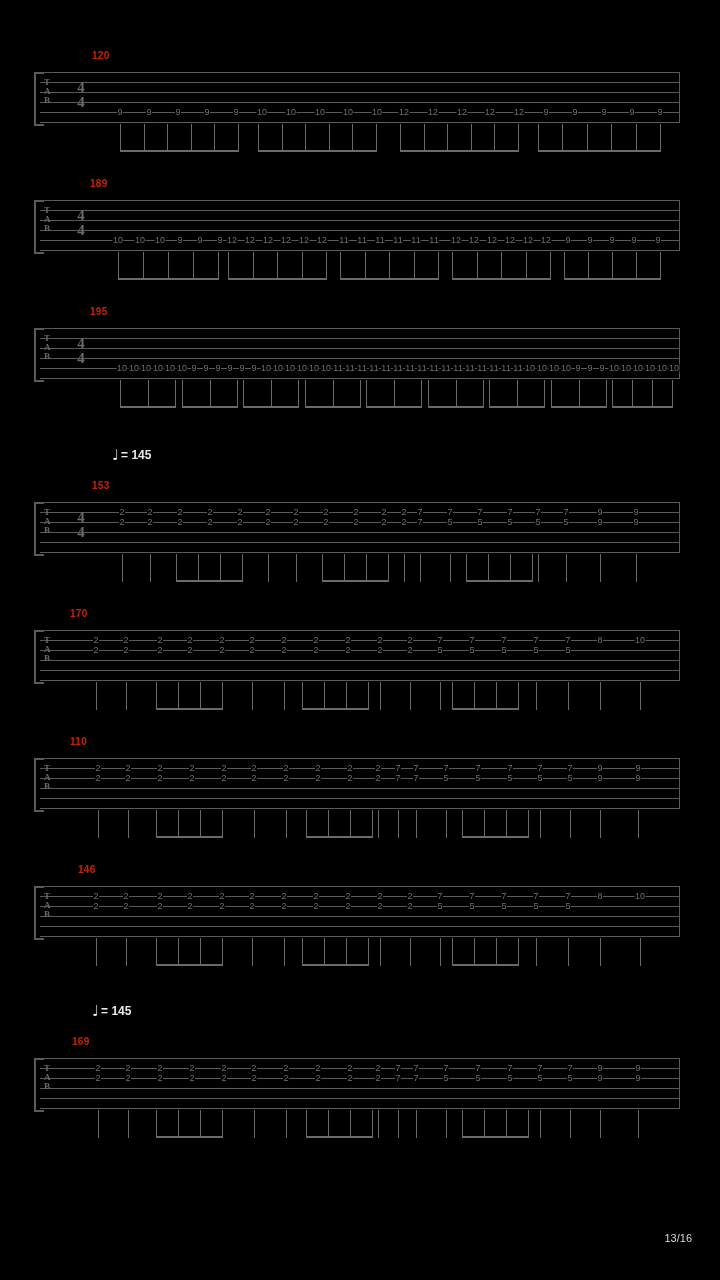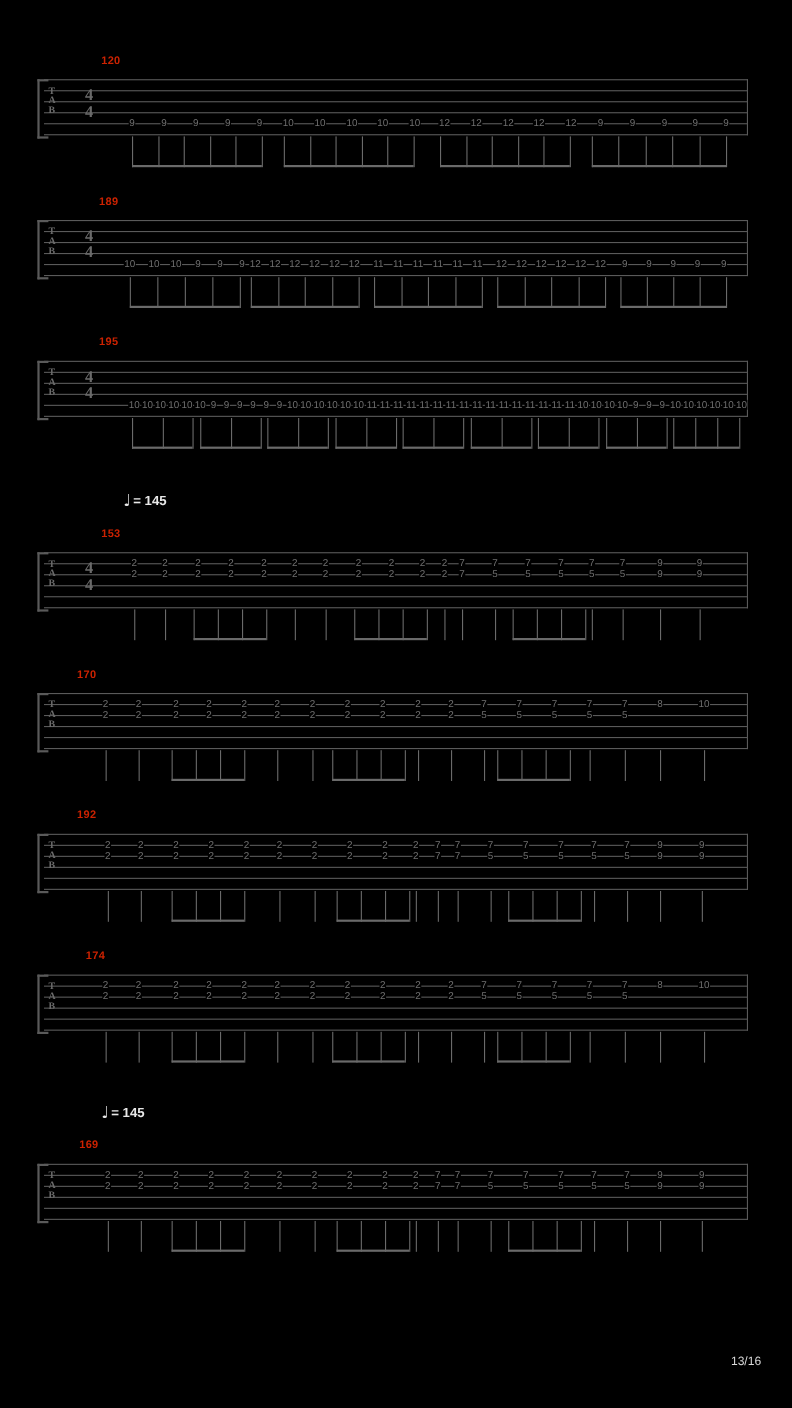--- a/index.html
+++ b/index.html
@@ -564,21 +564,21 @@
         <div class="stem" style="left: 284px; top: 74px; height: 28px;"></div>
         <div class="stem" style="left: 380px; top: 74px; height: 28px;"></div>
         <div class="stem" style="left: 410px; top: 74px; height: 28px;"></div>
         <div class="stem" style="left: 440px; top: 74px; height: 28px;"></div>
         <div class="stem" style="left: 536px; top: 74px; height: 28px;"></div>
         <div class="stem" style="left: 568px; top: 74px; height: 28px;"></div>
         <div class="stem" style="left: 600px; top: 74px; height: 28px;"></div>
         <div class="stem" style="left: 640px; top: 74px; height: 28px;"></div>
       </div>
       <div class="system" style="top: 736px;">
-        <div class="measure-number" style="left: 70px; top: 0px;">192</div>
+        <div class="measure-number" style="left: 70px; top: 0px;">110</div>
         <div class="staff" style="top: 22px;">
           <div class="line l0"></div>
           <div class="line l1"></div>
           <div class="line l2"></div>
           <div class="line l3"></div>
           <div class="line l4"></div>
           <div class="line l5"></div>
         </div>
         <div class="bracket" style="top: 22px; height: 50px;"></div>
         <div class="barline" style="left: 679px; top: 22px; height: 51px;"></div>
@@ -647,21 +647,21 @@
         <div class="stem" style="left: 378px; top: 74px; height: 28px;"></div>
         <div class="stem" style="left: 398px; top: 74px; height: 28px;"></div>
         <div class="stem" style="left: 416px; top: 74px; height: 28px;"></div>
         <div class="stem" style="left: 446px; top: 74px; height: 28px;"></div>
         <div class="stem" style="left: 540px; top: 74px; height: 28px;"></div>
         <div class="stem" style="left: 570px; top: 74px; height: 28px;"></div>
         <div class="stem" style="left: 600px; top: 74px; height: 28px;"></div>
         <div class="stem" style="left: 638px; top: 74px; height: 28px;"></div>
       </div>
       <div class="system" style="top: 864px;">
-        <div class="measure-number" style="left: 78px; top: 0px;">174</div>
+        <div class="measure-number" style="left: 78px; top: 0px;">146</div>
         <div class="staff" style="top: 22px;">
           <div class="line l0"></div>
           <div class="line l1"></div>
           <div class="line l2"></div>
           <div class="line l3"></div>
           <div class="line l4"></div>
           <div class="line l5"></div>
         </div>
         <div class="bracket" style="top: 22px; height: 50px;"></div>
         <div class="barline" style="left: 679px; top: 22px; height: 51px;"></div>

